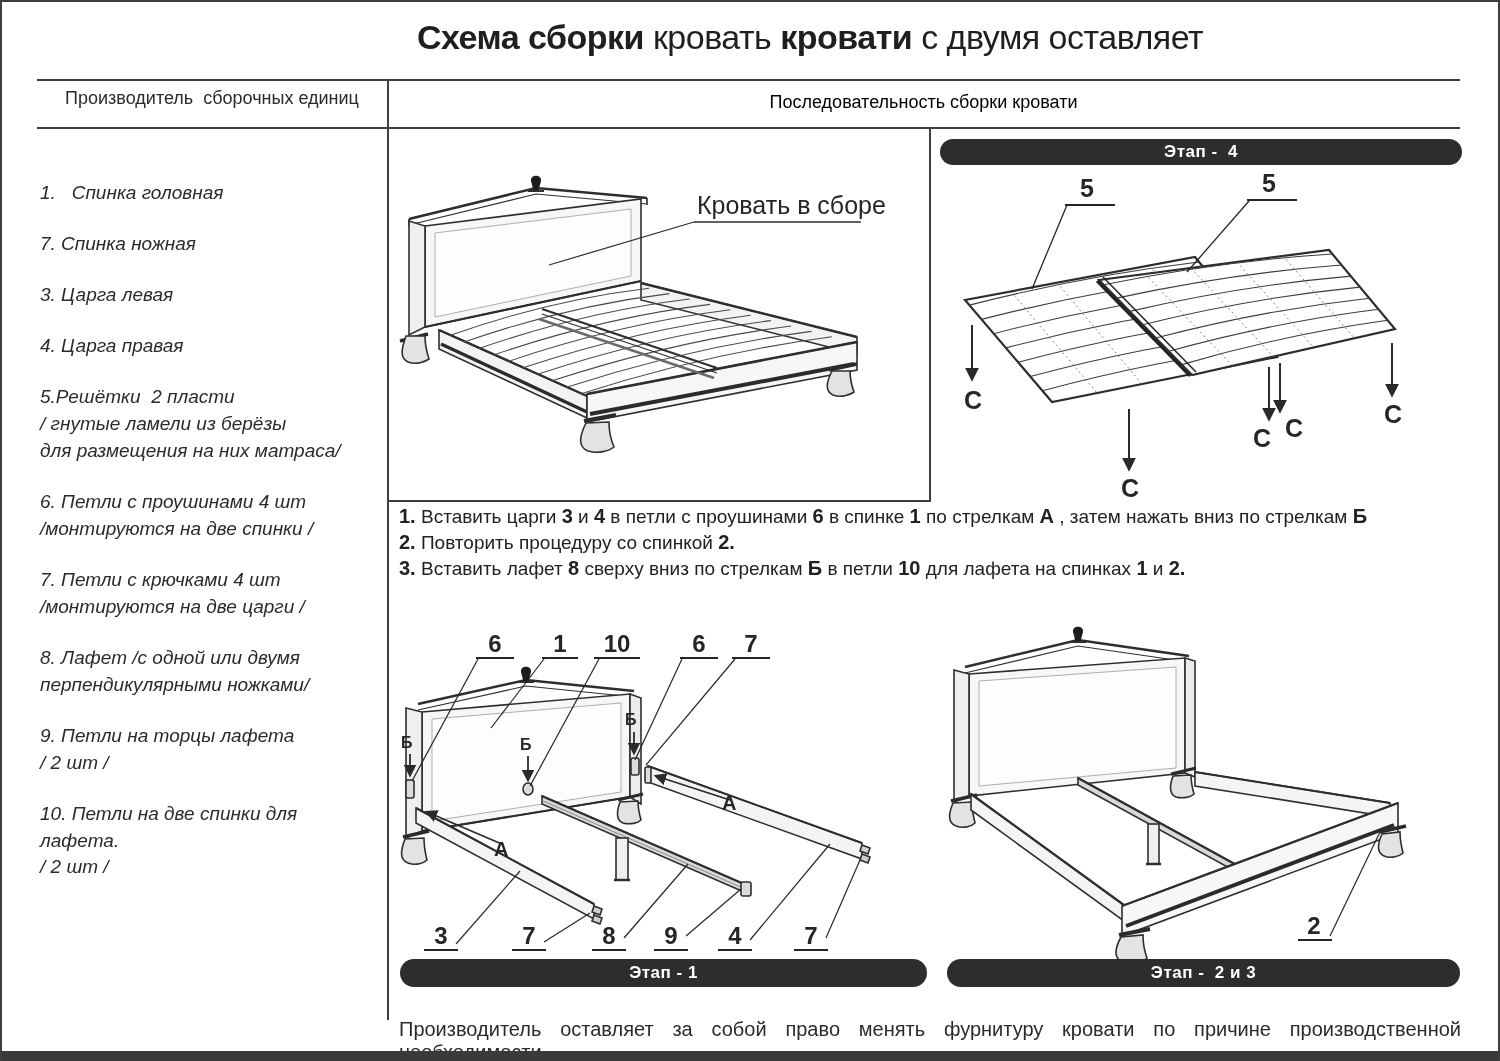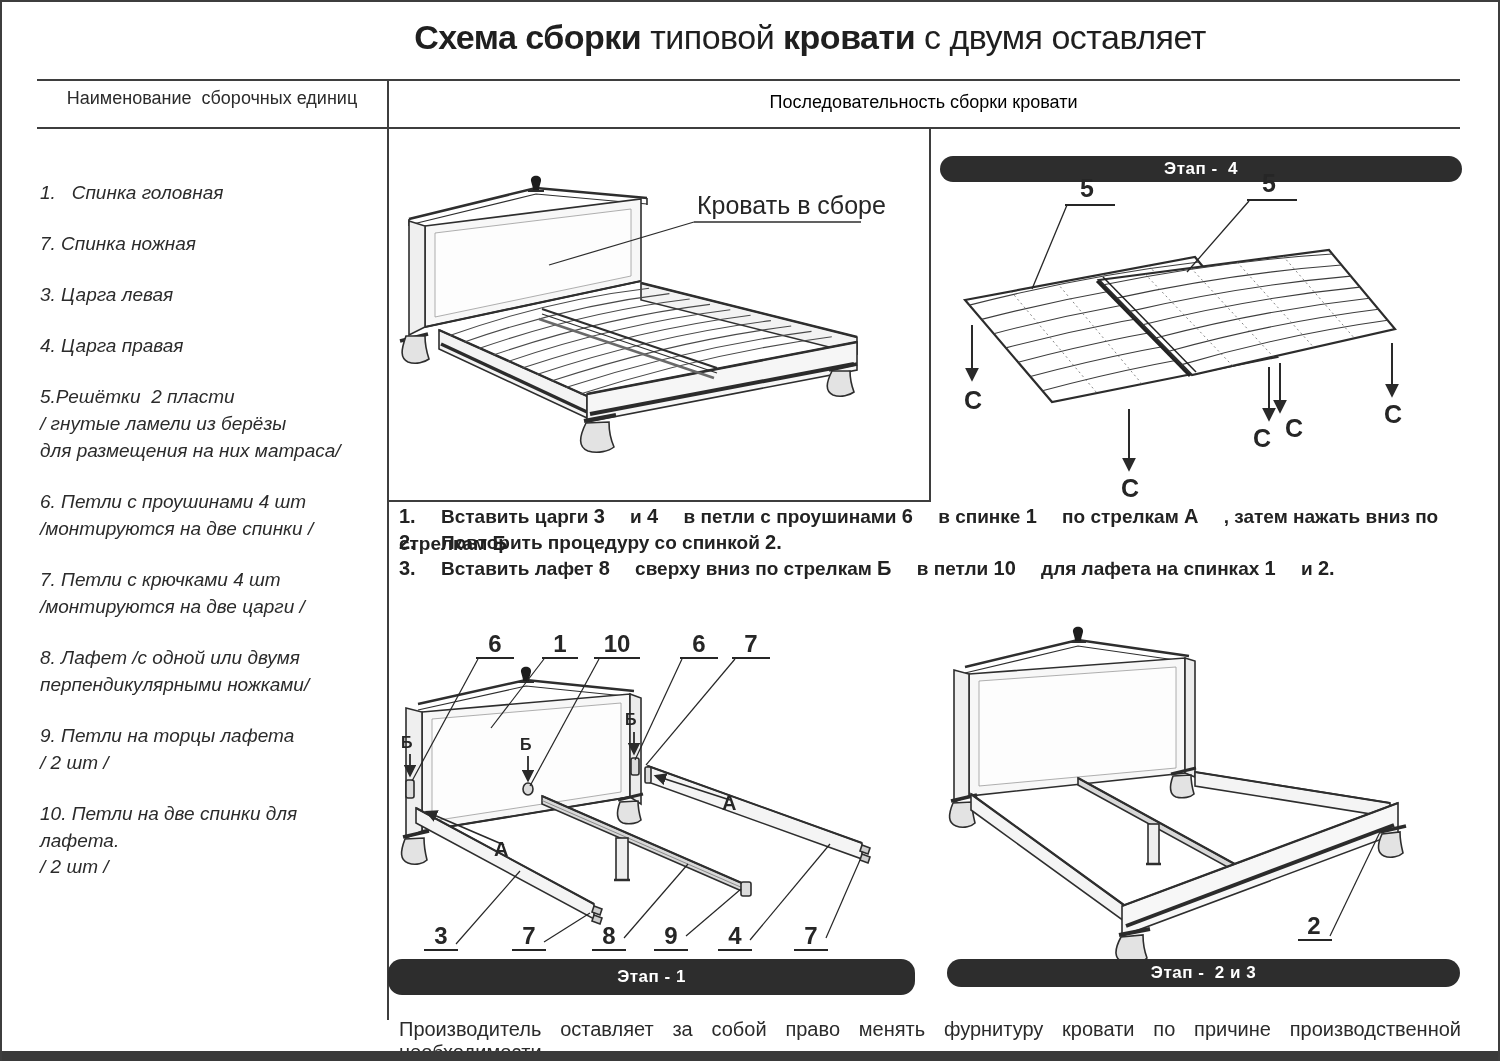--- a/index.html
+++ b/index.html
@@ -18,41 +18,41 @@
   .lheader{position:absolute;left:35px;top:86px;width:350px;text-align:center;font-size:18px;white-space:pre-wrap;color:#2b2b2b;}
   .rheader{position:absolute;left:385px;top:90px;width:1073px;text-align:center;font-size:18px;color:#000000;}
   .parts{position:absolute;left:38px;top:178px;width:340px;font-size:19px;line-height:1.42;font-style:italic;}
   .pi{white-space:pre-wrap;margin-bottom:24px;color:#2b2b2b;}
   .banner{position:absolute;background:#2d2d2d;border-radius:14px;color:#fff;
           display:flex;align-items:center;justify-content:center;
           font-size:17px;font-weight:700;letter-spacing:0.5px;white-space:pre-wrap;}
   .instr{position:absolute;left:397px;top:501px;width:1065px;font-size:19px;color:#222;}
   .instr .ln{height:26px;line-height:26px;white-space:pre-wrap;}
   .bb{font-weight:700;font-size:20px;}
-  .rr{font-weight:700;margin-left:20px;}
+  .rr{font-weight:400;}
   .footer{position:absolute;left:397px;top:1016px;width:1062px;font-size:20px;color:#2b2b2b;
           text-align:justify;text-align-last:justify;}
   .bottombar{position:absolute;left:0;bottom:0;width:1500px;height:10px;background:#3a3a3a;}
   svg{font-family:"Liberation Sans",sans-serif;}
   svg text{fill:#262626;}
 </style>
 </head>
 <body>
 
 <div class="page">
 
-  <div class="title"><span class="tb">Схема сборки</span><span class="tr"> типовой </span><span class="tb">кровати</span><span class="tr"> с двумя оставляет</span></div>
+  <div class="title"><span class="tb">Схема сборки</span><span class="tr"> кровать </span><span class="tb">кровати</span><span class="tr"> с двумя оставляет</span></div>
 
   <div class="hline" style="top:77px"></div>
   <div class="hline" style="top:125px"></div>
   <div class="vline"></div>
   <div class="boxr"></div>
   <div class="boxb"></div>
 
-  <div class="lheader">Наименование  сборочных единиц</div>
+  <div class="lheader">Производитель  сборочных единиц</div>
   <div class="rheader">Последовательность сборки кровати</div>
 
   <div class="parts">
     <div class="pi">1.   Спинка головная</div>
     <div class="pi">7. Спинка ножная</div>
     <div class="pi">3. Царга левая</div>
     <div class="pi">4. Царга правая</div>
     <div class="pi">5.Решётки  2 пласти
 / гнутые ламели из берёзы
 для размещения на них матраса/</div>
@@ -114,21 +114,21 @@
       <path d="M153,186 L328,245" stroke="#2e2e2e" stroke-width="1.2"></path>
       <path d="M150,191 L325,250" stroke="#6a6a6a" stroke-width="2.6"></path>
     </g>
     <g>
       <text x="308" y="86" font-size="25">Кровать в сборе</text>
       <path d="M305,94 L472,94" stroke="#2c2c2c" stroke-width="1.4"></path>
       <path d="M305,94 L160,137" stroke="#2c2c2c" stroke-width="1.2"></path>
     </g>
   </svg>
 
-  <div class="banner" style="left:938px;top:154px;width:522px;height:26px"><span>Этап -  4</span></div>
+  <div class="banner" style="left:938px;top:137px;width:522px;height:26px"><span>Этап -  4</span></div>
 
   <svg class="abs" style="left:935px;top:155px" width="525" height="345" viewBox="0 0 525 345">
     <defs>
       <marker id="arrB" viewBox="0 0 10 10" refX="8" refY="5" markerWidth="7" markerHeight="7" orient="auto-start-reverse">
         <path d="M0,0 L10,5 L0,10 Z" fill="#2a2a2a"></path>
       </marker>
     </defs>
     <g stroke="#2c2c2c" fill="none">
       <polygon points="28,143 258,100 340,200 115,245" stroke-width="2.2" fill="#ffffff"></polygon>
       <g stroke-width="1.1" stroke="#3d3d3d">
@@ -321,19 +321,19 @@
       <path d="M438,208 L464,202" stroke-width="3.5" stroke="#2b2b2b"></path>
       <path d="M440,210 C435,221 435,229 442,232 C449,235 458,232 461,229 C459,221 458,214 458,208 Z" fill="#e3e3e3"></path>
     </g>
     <g>
       <text x="372" y="310" text-anchor="middle" font-size="24" font-weight="700">2</text>
       <path d="M356,316 L390,316" stroke="#262626" stroke-width="2" fill="none"></path>
       <path d="M388,312 L438,208" stroke="#262626" stroke-width="1.2" fill="none"></path>
     </g>
   </svg>
 
-  <div class="banner" style="left:386px;top:957px;width:527px;height:36px"><span>Этап - 1</span></div>
+  <div class="banner" style="left:398px;top:957px;width:527px;height:28px"><span>Этап - 1</span></div>
   <div class="banner" style="left:945px;top:957px;width:513px;height:28px"><span>Этап -  2 и 3</span></div>
 
   <div class="footer">Производитель оставляет за собой право менять фурнитуру кровати по причине производственной необходимости</div>
 
   <div class="bottombar"></div>
 </div>
 
 </body></html>

